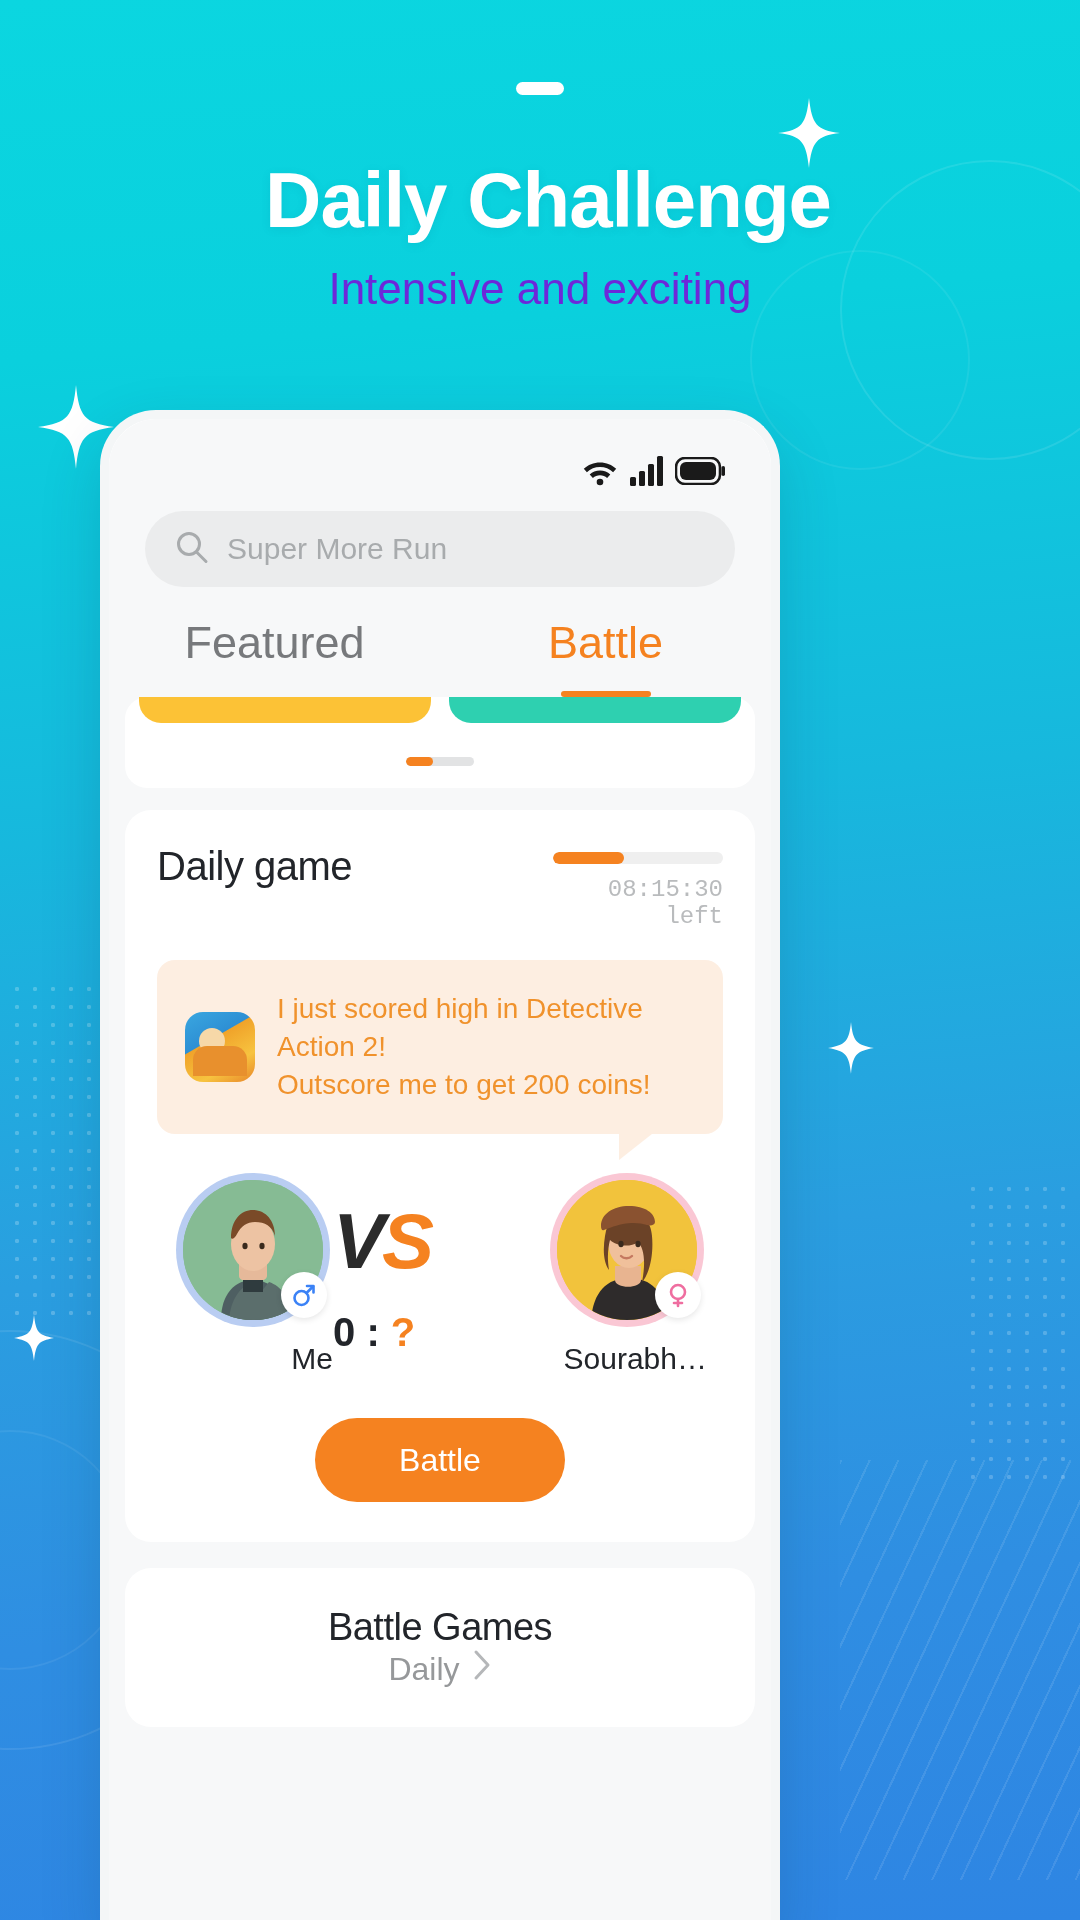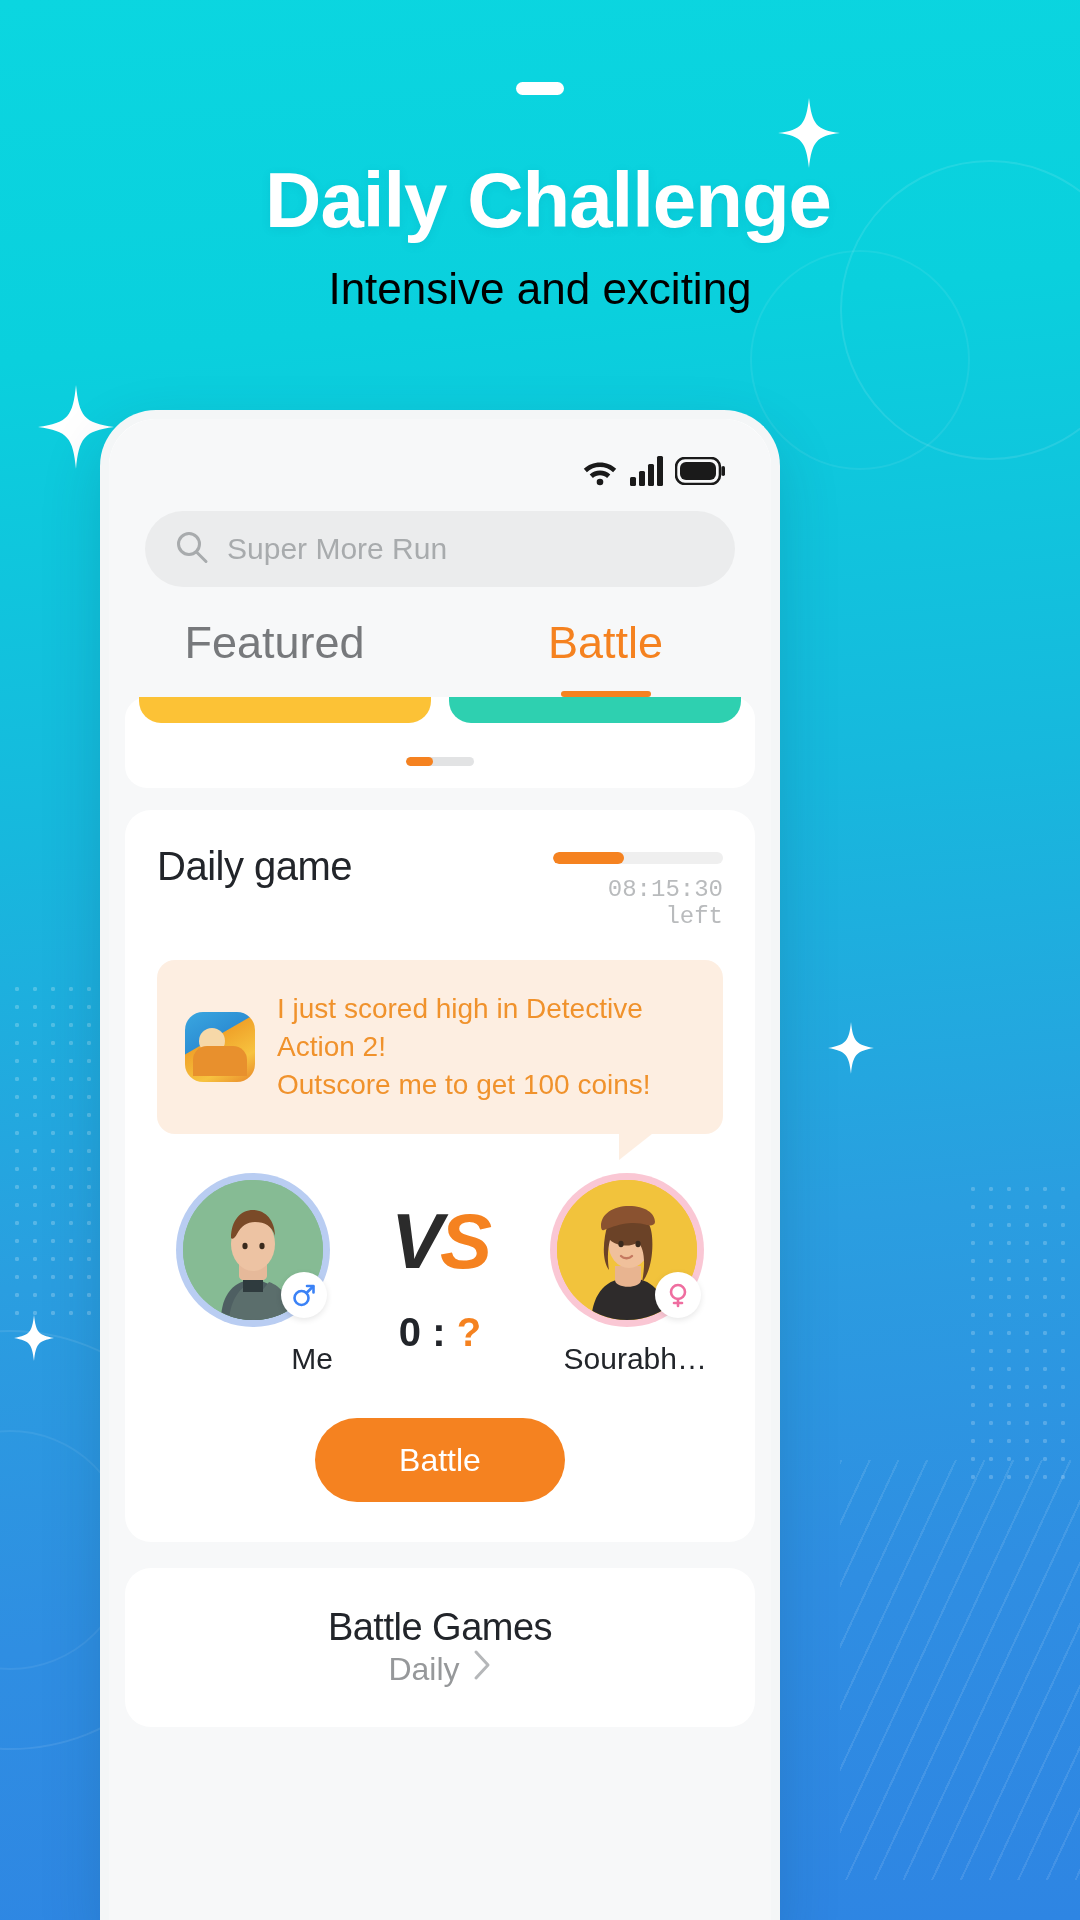--- a/index.html
+++ b/index.html
@@ -42,21 +42,21 @@
   
   .headline {
     position:absolute; top:160px; left:8px; width:100%;
     text-align:center; color:#ffffff;
     font-size:78px; font-weight:bold; letter-spacing:-1px;
     line-height:1.05;
     text-shadow:0 2px 10px rgba(0,110,140,0.12);
   }
   .subhead {
     position:absolute; top:264px; left:0; width:100%;
-    text-align:center; color:#000000;
+    text-align:center; color:#6d28d9;
     font-size:44px; font-weight:400; letter-spacing:0px;
   }
 
   
   .phone {
     position:absolute; left:100px; top:410px;
     width:680px; height:1520px;
     background:#ffffff;
     border-radius:56px 56px 0 0;
     border:9px solid #f4f6f7;
@@ -172,21 +172,21 @@
   .av-me .inner { background:#86bb94; }
   .av-op .ring { background:#fac7d4; }
   .av-op .inner { background:#f2c33c; }
   .gender {
     position:absolute; right:-4px; bottom:2px; width:46px; height:46px;
     border-radius:50%; background:#ffffff; z-index:3;
     display:flex; align-items:center; justify-content:center;
     box-shadow:0 2px 6px rgba(0,0,0,0.10);
   }
   .pname { margin-top:22px; font-size:30px; color:#22252a; white-space:nowrap; }
-  .vsbox { text-align:center; flex:1; }
+  .vsbox { text-align:left; flex:1; }
   .vstext { font-size:78px; font-weight:bold; font-style:italic; letter-spacing:-3px; line-height:1; }
   .vstext .v { color:#2b2b2b; }
   .vstext .s { color:#f58220; }
   .score { margin-top:30px; font-size:40px; font-weight:bold; color:#22252a; }
   .score .q { color:#f58220; }
 
   .battle-btn {
     display:block; margin:42px auto 0 auto; width:250px; height:84px;
     background:#f58220; color:#ffffff; border:none; border-radius:42px;
     font-size:32px; font-family:"Liberation Sans", sans-serif;
@@ -311,21 +311,21 @@
             <i id="progfill" style="width: 42%;"></i>
           </div>
           <div class="timertext">08:15:30 left</div>
         </div>
       </div>
 
       <div class="bubble">
         <div class="game-thumb"></div>
         <div class="bubble-text">
           <div>I just scored high in Detective Action 2!</div>
-          <div>Outscore me to get 100 coins!</div>
+          <div>Outscore me to get 200 coins!</div>
         </div>
       </div>
 
       <div class="vsrow">
         <div class="player">
           <div class="avatar av-me">
             <div class="ring"></div>
             <div class="inner">
               <svg width="140" height="140" viewBox="0 0 140 140">
                 <rect width="140" height="140" fill="#86bb94"></rect>

